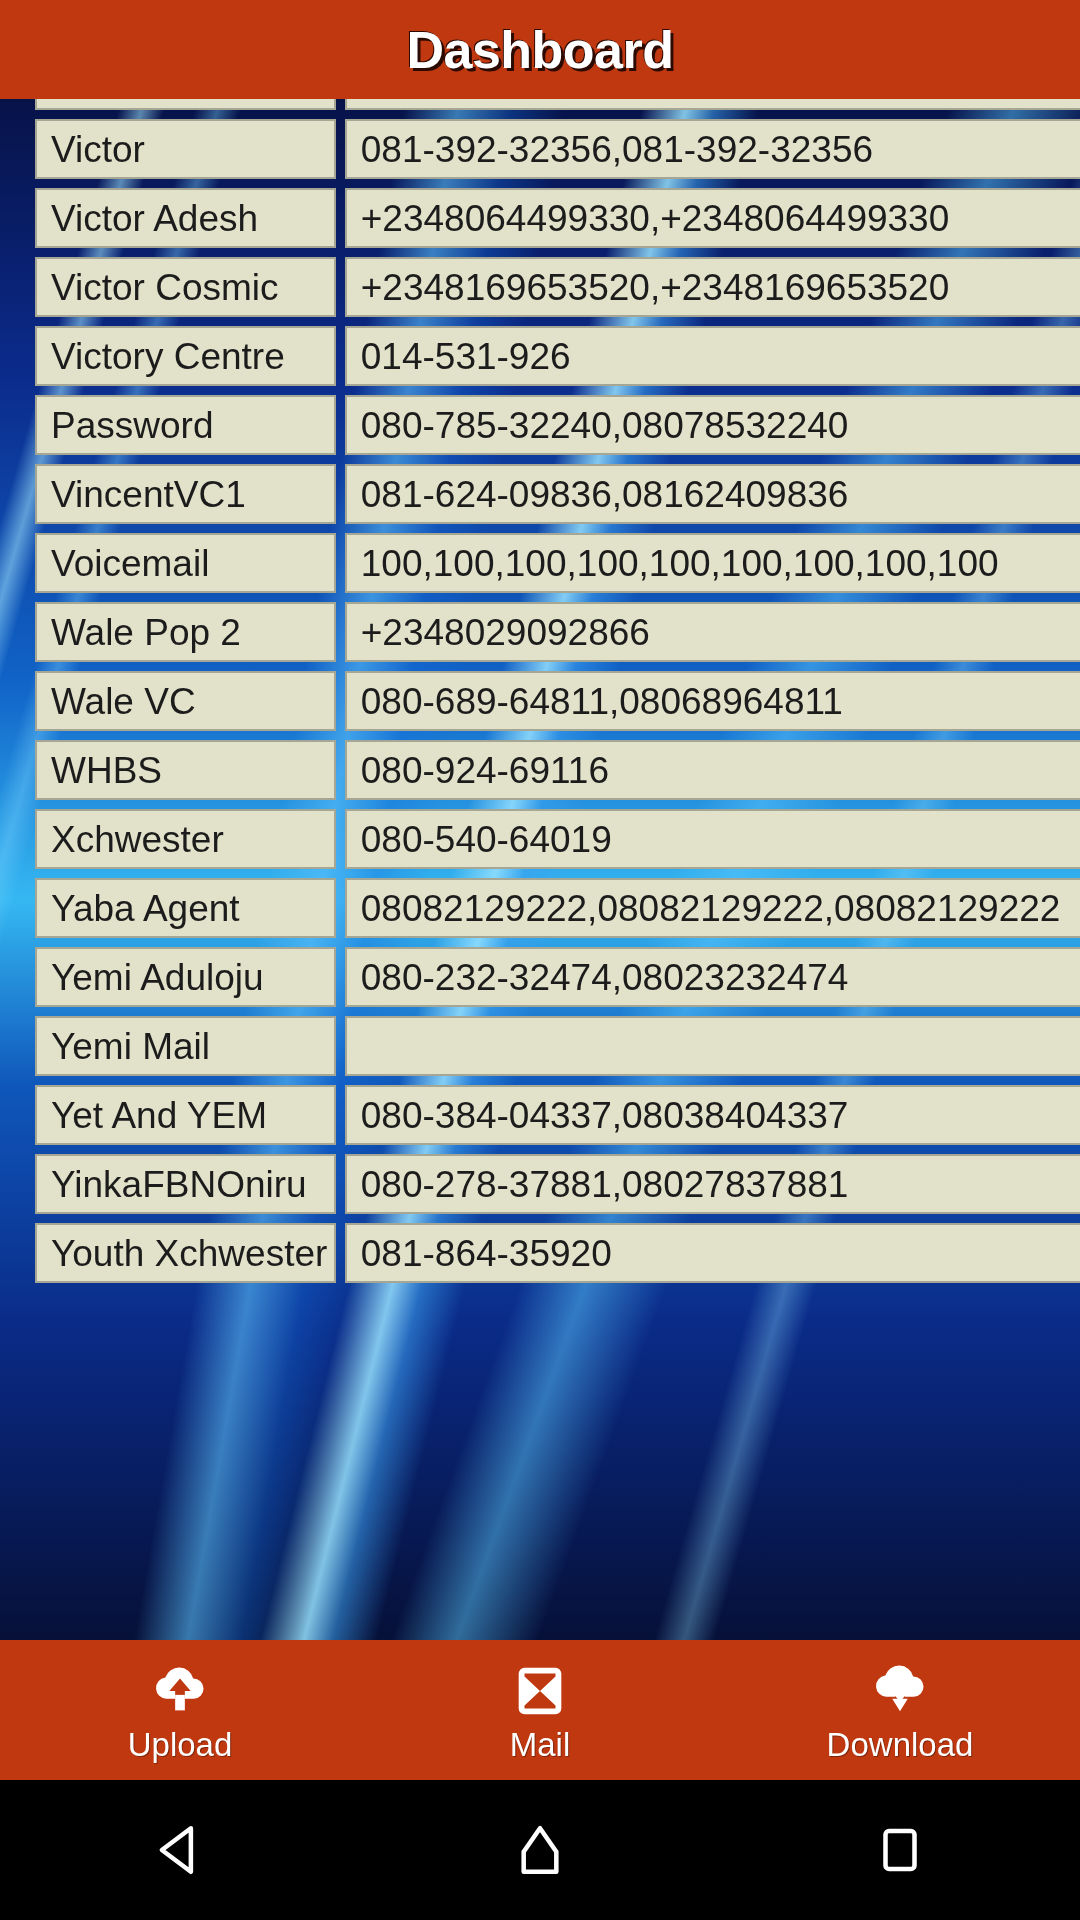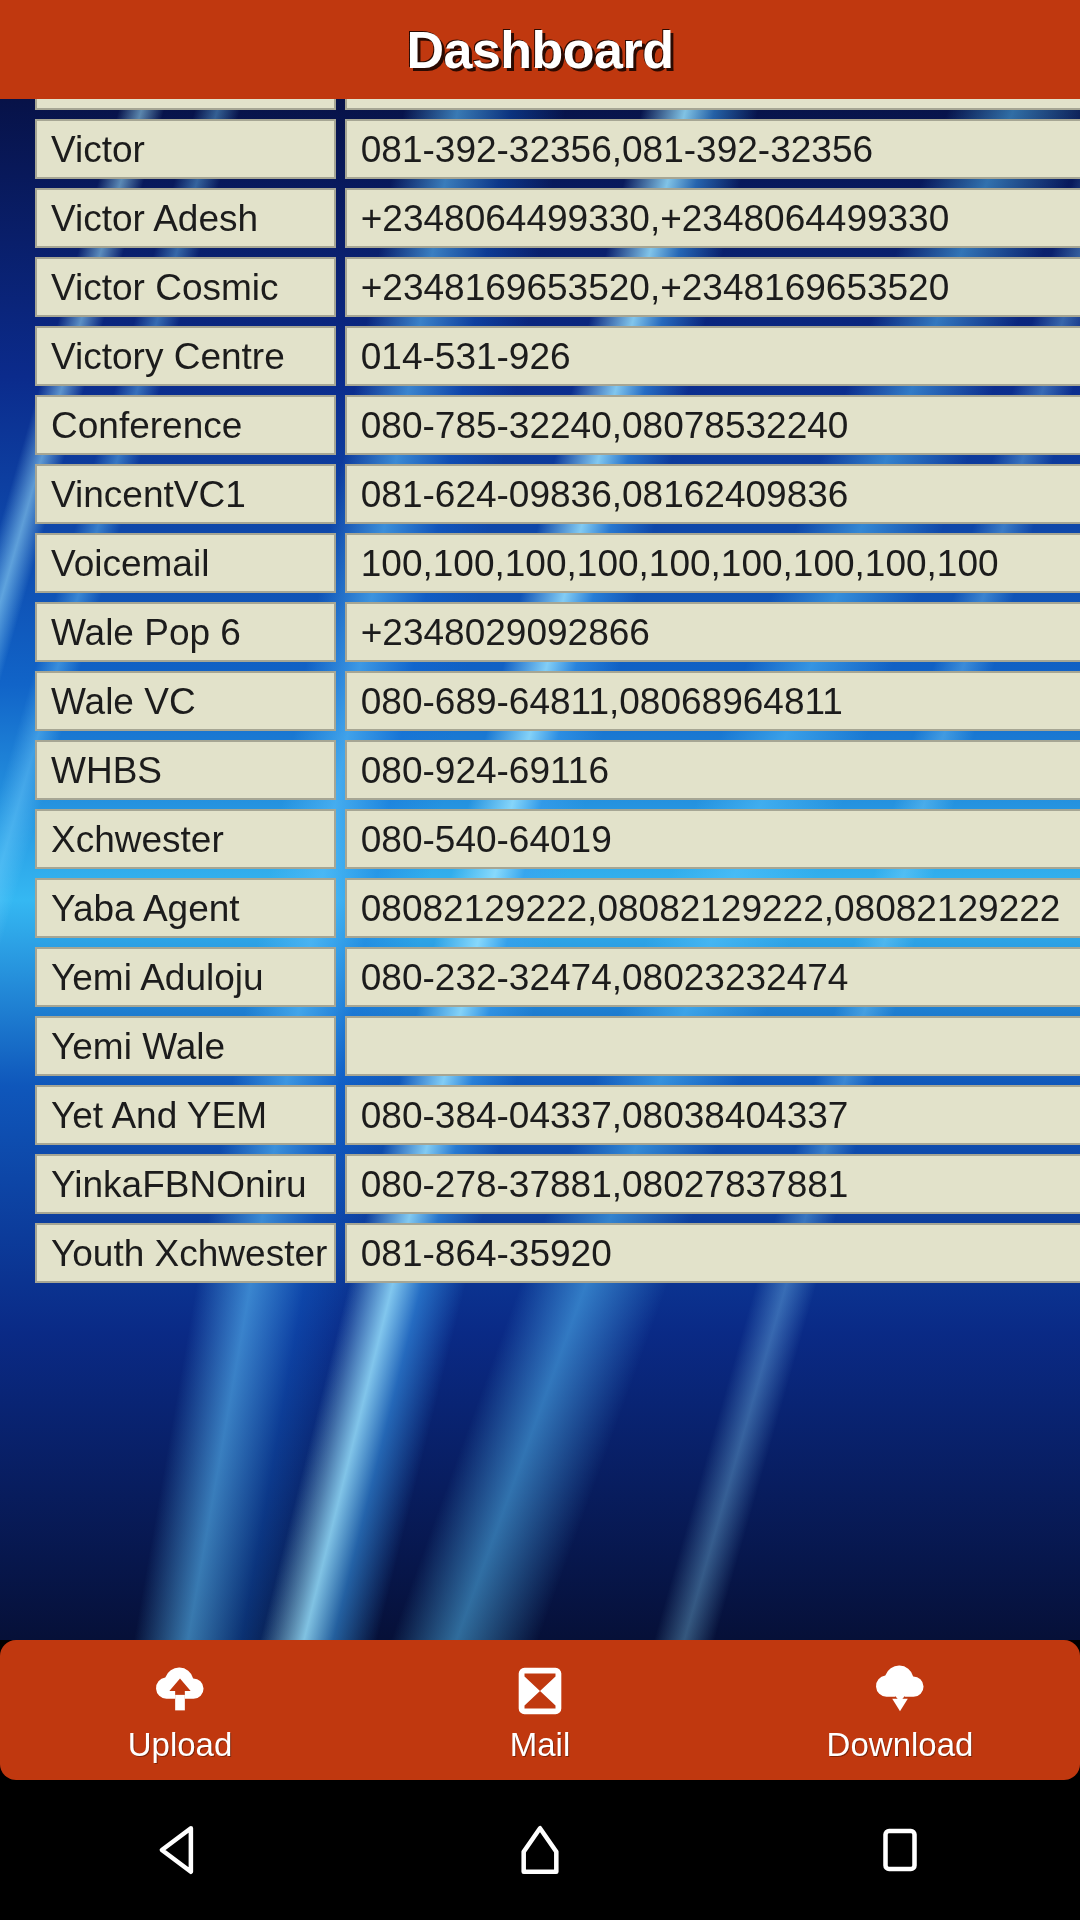--- a/index.html
+++ b/index.html
@@ -90,21 +90,21 @@
   td.c-name { width:300px; }
   td.c-phone{ width:860px; }
 
   
   .appnav {
     flex:0 0 140px;
     height:140px;
     background:#c0380f;
     display:flex;
     align-items:center;
-    position:relative; z-index:5;border-radius:16px;
+    position:relative; z-index:5;
   }
   .navitem {
     flex:1 1 0;
     display:flex; flex-direction:column;
     align-items:center; justify-content:center;
     gap:6px;
     height:100%;
   }
   .navicon { width:62px; height:62px; display:block; }
   .navicon svg { width:62px; height:62px; display:block; fill:#ffffff; }
@@ -153,33 +153,33 @@
             </tr>
             <tr>
               <td class="c-name">Victor Cosmic</td>
               <td class="c-phone">+2348169653520,+2348169653520</td>
             </tr>
             <tr>
               <td class="c-name">Victory Centre</td>
               <td class="c-phone">014-531-926</td>
             </tr>
             <tr>
-              <td class="c-name">Conference</td>
+              <td class="c-name">Password</td>
               <td class="c-phone">080-785-32240,08078532240</td>
             </tr>
             <tr>
               <td class="c-name">VincentVC1</td>
               <td class="c-phone">081-624-09836,08162409836</td>
             </tr>
             <tr>
               <td class="c-name">Voicemail</td>
               <td class="c-phone">100,100,100,100,100,100,100,100,100</td>
             </tr>
             <tr>
-              <td class="c-name">Wale Pop 6</td>
+              <td class="c-name">Wale Pop 2</td>
               <td class="c-phone">+2348029092866</td>
             </tr>
             <tr>
               <td class="c-name">Wale VC</td>
               <td class="c-phone">080-689-64811,08068964811</td>
             </tr>
             <tr>
               <td class="c-name">WHBS</td>
               <td class="c-phone">080-924-69116</td>
             </tr>
@@ -189,21 +189,21 @@
             </tr>
             <tr>
               <td class="c-name">Yaba Agent</td>
               <td class="c-phone">08082129222,08082129222,08082129222</td>
             </tr>
             <tr>
               <td class="c-name">Yemi Aduloju</td>
               <td class="c-phone">080-232-32474,08023232474</td>
             </tr>
             <tr>
-              <td class="c-name">Yemi Wale</td>
+              <td class="c-name">Yemi Mail</td>
               <td class="c-phone"></td>
             </tr>
             <tr>
               <td class="c-name">Yet And YEM</td>
               <td class="c-phone">080-384-04337,08038404337</td>
             </tr>
             <tr>
               <td class="c-name">YinkaFBNOniru</td>
               <td class="c-phone">080-278-37881,08027837881</td>
             </tr>

